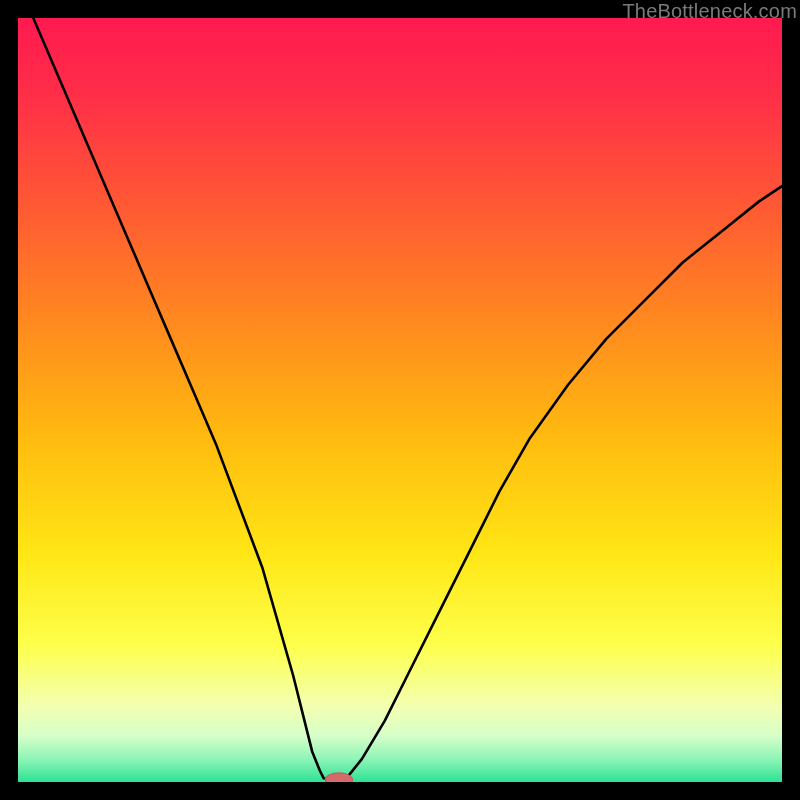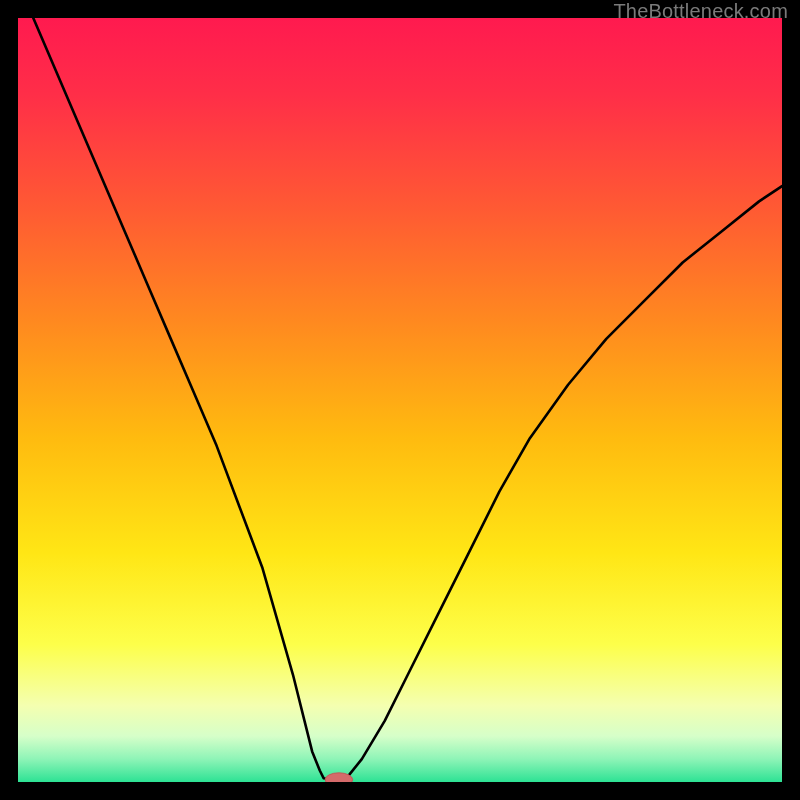--- a/index.html
+++ b/index.html
@@ -22,21 +22,21 @@
   .plot {
     position: absolute;
     left: 0;
     top: 0;
     width: 764px;
     height: 764px;
   }
   .watermark {
     position: absolute;
     top: 0;
-    right: 12px;
+    right: 3px;
     color: #7a7a7a;
     font-size: 20px;
     font-weight: 500;
     letter-spacing: 0.2px;
     user-select: none;
   }
 </style>
 </head>
 <body>
 

